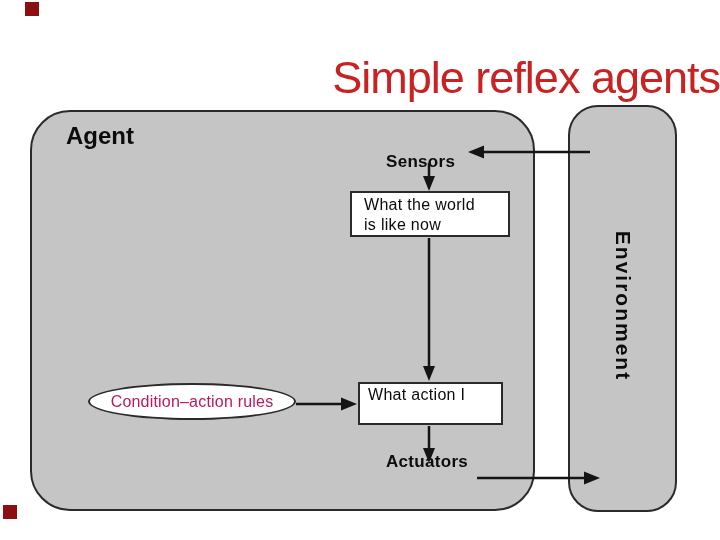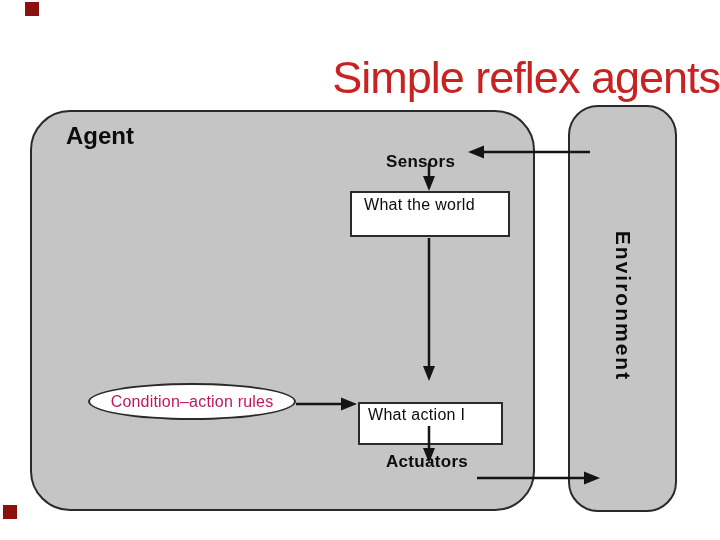--- a/index.html
+++ b/index.html
@@ -36,21 +36,21 @@
   .dlabel{position:absolute;font-weight:bold;font-size:17px;color:#0c0c0c;letter-spacing:0.3px;}
   #sensors-label{left:386px;top:136px;margin-top:16px;}
   #actuators-label{left:386px;top:452px;}
   
   .white-box{
     position:absolute;background:#ffffff;border:2px solid #2a2a2a;
     box-sizing:border-box;font-size:16px;line-height:20px;color:#0c0c0c;
     letter-spacing:0.3px;
   }
   #world-box{left:350px;top:191px;width:160px;height:46px;padding:2px 0 0 12px;}
-  #action-box{left:358px;top:382px;width:145px;height:43px;padding:1px 0 0 8px;margin-top:20px;}
+  #action-box{left:358px;top:382px;width:145px;height:43px;padding:1px 0 0 8px;}
   
   #rules-ellipse{
     position:absolute;left:88px;top:383px;width:208px;height:37px;
     background:#ffffff;border:2px solid #2a2a2a;border-radius:50%;
     box-sizing:border-box;display:flex;align-items:center;justify-content:center;
     font-size:16px;color:#be185d;letter-spacing:0.2px;
   }
   #arrow-layer{position:absolute;left:0;top:0;width:720px;height:540px;pointer-events:none;}
 </style>
 </head>
@@ -65,20 +65,21 @@
 <div id="agent-label" class="abs">Agent</div>
 
 <div id="env-box" class="gray-box" style="background: rgb(197, 197, 197);"></div>
 <div id="env-label" class="abs">Environment</div>
 
 <div id="sensors-label" class="dlabel">Sensors</div>
 <div id="actuators-label" class="dlabel">Actuators</div>
 
 <div id="world-box" class="white-box">
   <div>What the world</div>
+  <div>is like now</div>
 </div>
 
 <div id="action-box" class="white-box">
   <div>What action I</div>
 </div>
 
 <div id="rules-ellipse">
   <span>Condition–action rules</span>
 </div>
 

